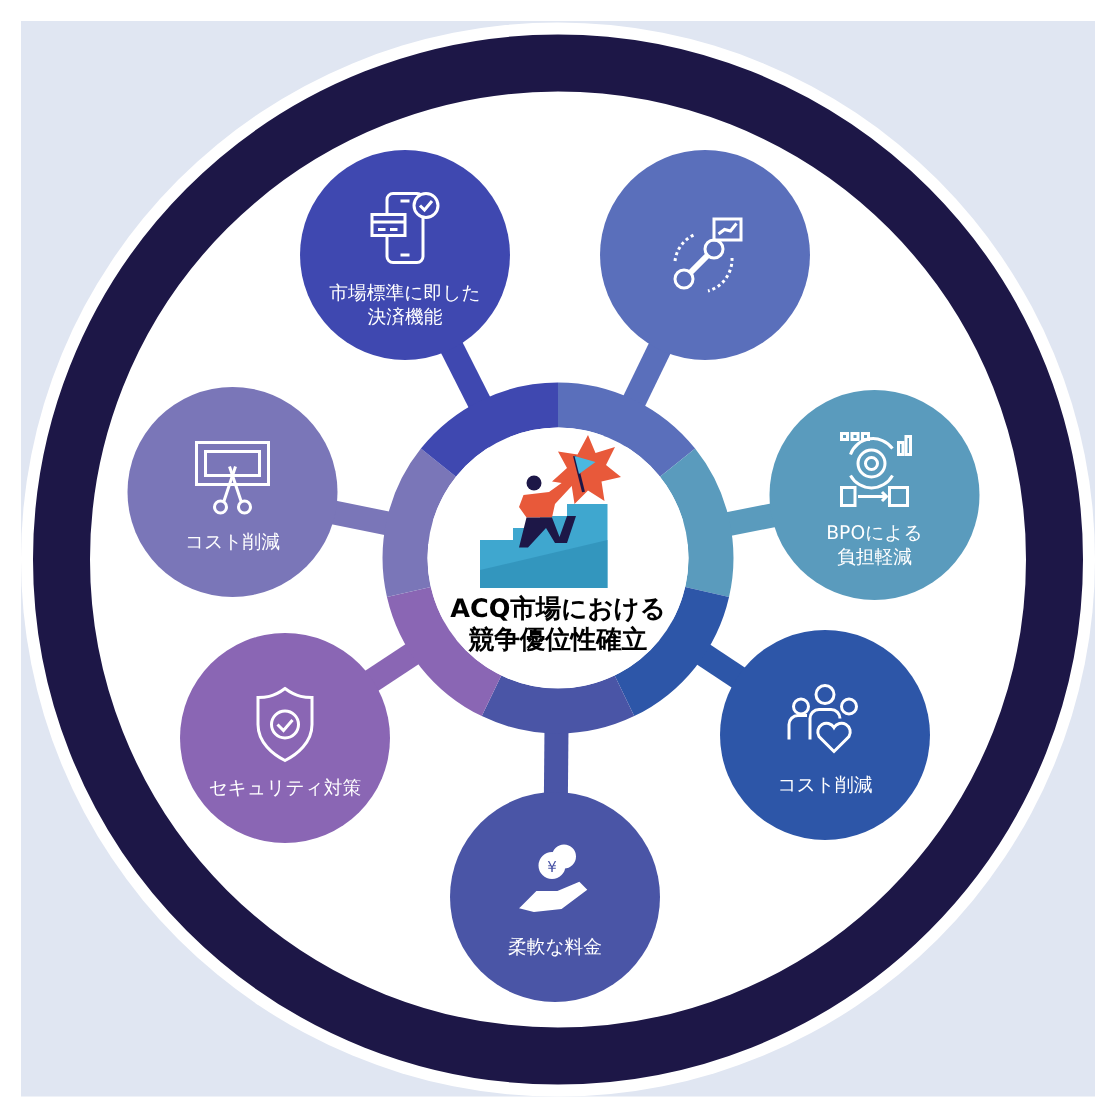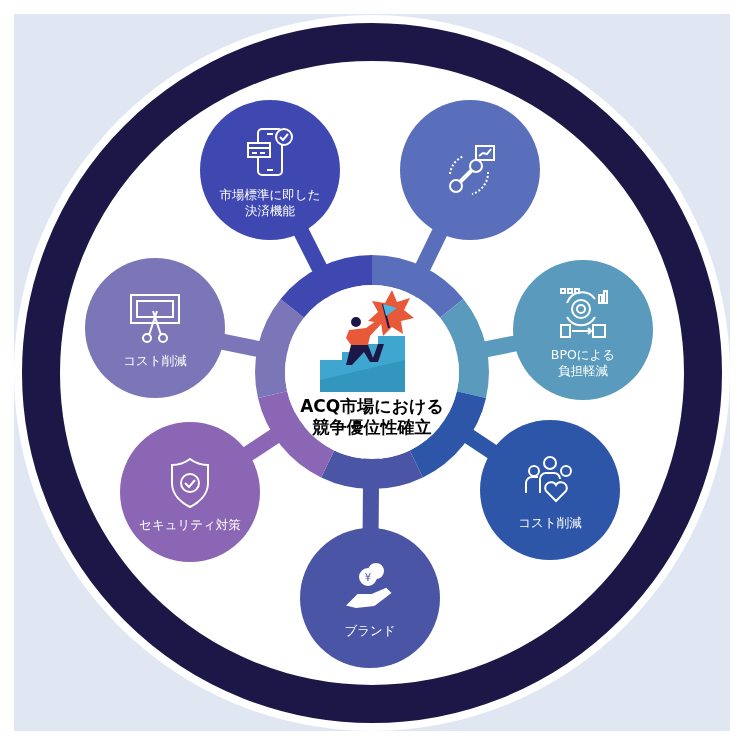--- a/index.html
+++ b/index.html
@@ -129,21 +129,21 @@
   <div class="label">コスト削減</div>
 </div>
 
 <div class="bubble" style="left:300px;top:528px;background:#4a55a6;">
   <svg class="icon" viewBox="0 0 56 56" stroke="#fff" stroke-width="2">
     <circle cx="34" cy="10" r="7" fill="#fff"></circle>
       <circle cx="26" cy="16" r="8" fill="#fff"></circle>
     <text x="26" y="20" font-size="10" text-anchor="middle" fill="#4a55a6" stroke="none">¥</text>
     <path d="M6 44 L16 34 L30 34 L44 28 L48 32 L32 44 L14 46 Z" fill="#fff"></path>
   </svg>
-  <div class="label">ブランド</div>
+  <div class="label">柔軟な料金</div>
 </div>
 
 <div class="bubble" style="left:120px;top:422px;background:#8a66b4;">
   <svg class="icon" viewBox="0 0 56 56" fill="none" stroke="#fff" stroke-width="2">
     <path d="M28 4 C20 10 14 10 10 10 V28 C10 40 20 48 28 52 C36 48 46 40 46 28 V10 C42 10 36 10 28 4 Z"></path>
     <circle cx="28" cy="28" r="9"></circle>
       <polyline points="23,28 27,32 33,25"></polyline>
   </svg>
   <div class="label">セキュリティ対策</div>
 </div>

